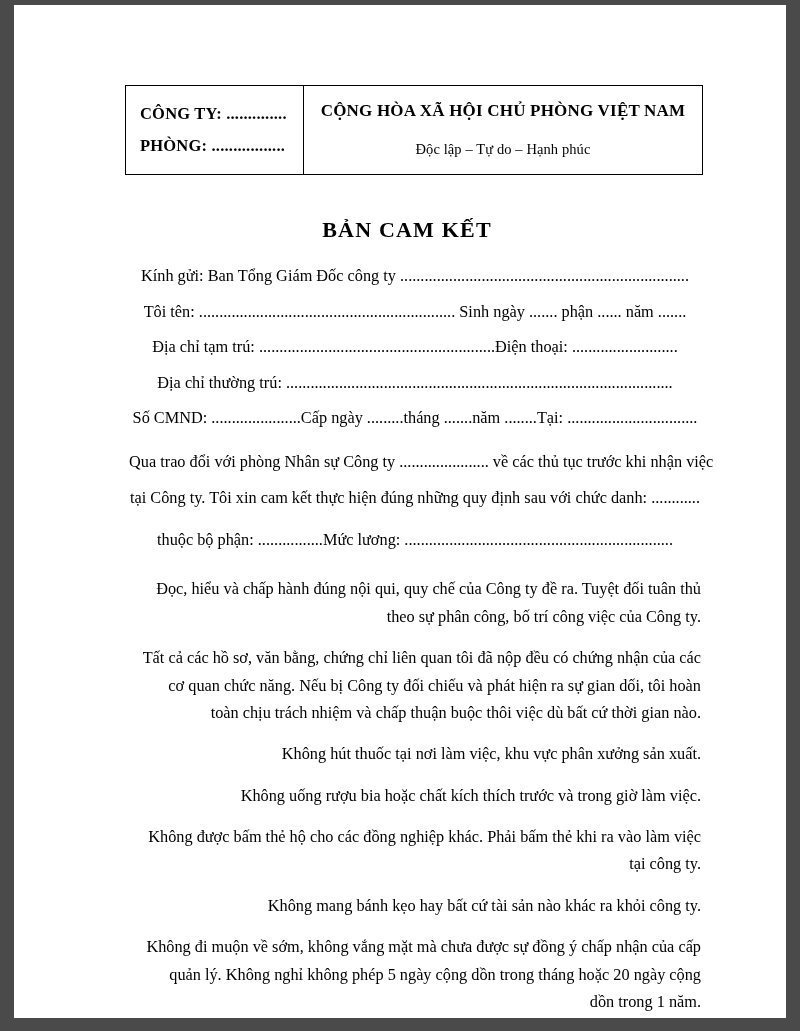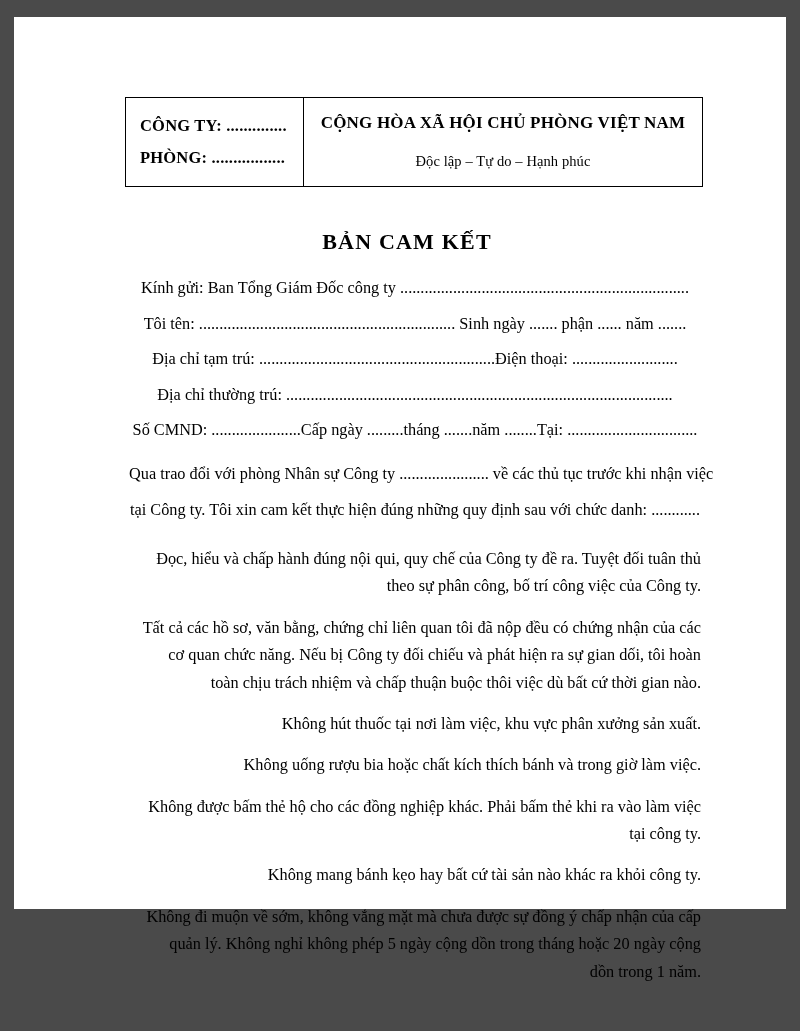--- a/index.html
+++ b/index.html
@@ -9,23 +9,23 @@
   }
   body {
     width: 800px;
     height: 1031px;
     overflow: hidden;
     font-family: "Liberation Serif", serif;
   }
   .page {
     position: absolute;
     left: 14px;
-    top: 17px;
+    top: 5px;
     width: 772px;
-    height: 892px;
+    height: 1013px;
     background: #ffffff;
     box-sizing: border-box;
   }
   .content {
     position: absolute;
     left: 97px;
     top: 80px;
     width: 592px;
   }
 
@@ -134,27 +134,28 @@
     <div class="doc-title">BẢN CAM KẾT</div>
 
     <div class="form-block">
       <div class="form-line">Kính gửi: Ban Tổng Giám Đốc  công ty  .......................................................................</div>
       <div class="form-line">Tôi tên:  ...............................................................      Sinh ngày ....... phận ...... năm .......</div>
       <div class="form-line">Địa chỉ tạm trú: ..........................................................Điện thoại:  ..........................</div>
       <div class="form-line">Địa chỉ thường trú:  ...............................................................................................</div>
       <div class="form-line">Số CMND: ......................Cấp ngày .........tháng .......năm ........Tại:  ................................</div>
       <div class="form-line" style="margin-top:18px;">Qua trao đổi với phòng Nhân sự Công ty ...................... về các thủ tục trước khi nhận việc</div>
       <div class="form-line hang">tại Công ty. Tôi xin cam kết thực hiện đúng những quy định sau với chức danh: ............</div>
+      <div class="form-line" style="margin-top:16px;">thuộc bộ phận: ................Mức lương: ..................................................................</div>
     </div>
 
     <div class="para-block">
       <p class="para hang">Đọc, hiểu và chấp hành đúng nội qui, quy chế của Công ty đề ra. Tuyệt đối tuân thủ theo sự phân công, bố trí công việc của Công ty.</p>
       <p class="para hang">Tất cả các hồ sơ, văn bằng, chứng chỉ liên quan tôi đã nộp đều có chứng nhận của các cơ quan chức năng. Nếu bị Công ty đối chiếu và phát hiện ra sự gian dối, tôi hoàn toàn chịu trách nhiệm và chấp thuận buộc thôi việc dù bất cứ thời gian nào.</p>
       <p class="para hang">Không hút thuốc tại nơi làm việc, khu vực phân xưởng sản xuất.</p>
-      <p class="para hang">Không uống rượu bia hoặc chất kích thích bánh và trong giờ làm việc.</p>
+      <p class="para hang">Không uống rượu bia hoặc chất kích thích trước và trong giờ làm việc.</p>
       <p class="para hang">Không được bấm thẻ hộ cho các đồng nghiệp khác. Phải bấm thẻ khi ra vào làm việc tại công ty.</p>
       <p class="para hang">Không mang bánh kẹo hay bất cứ tài sản nào khác ra khỏi công ty.</p>
       <p class="para hang">Không đi muộn về sớm, không vắng mặt mà chưa được sự đồng ý chấp nhận của cấp quản lý. Không nghỉ không phép 5 ngày cộng dồn trong tháng hoặc 20 ngày cộng dồn trong 1 năm.</p>
 
     </div>
 
   </div>
 </div>
 
 </body></html>

